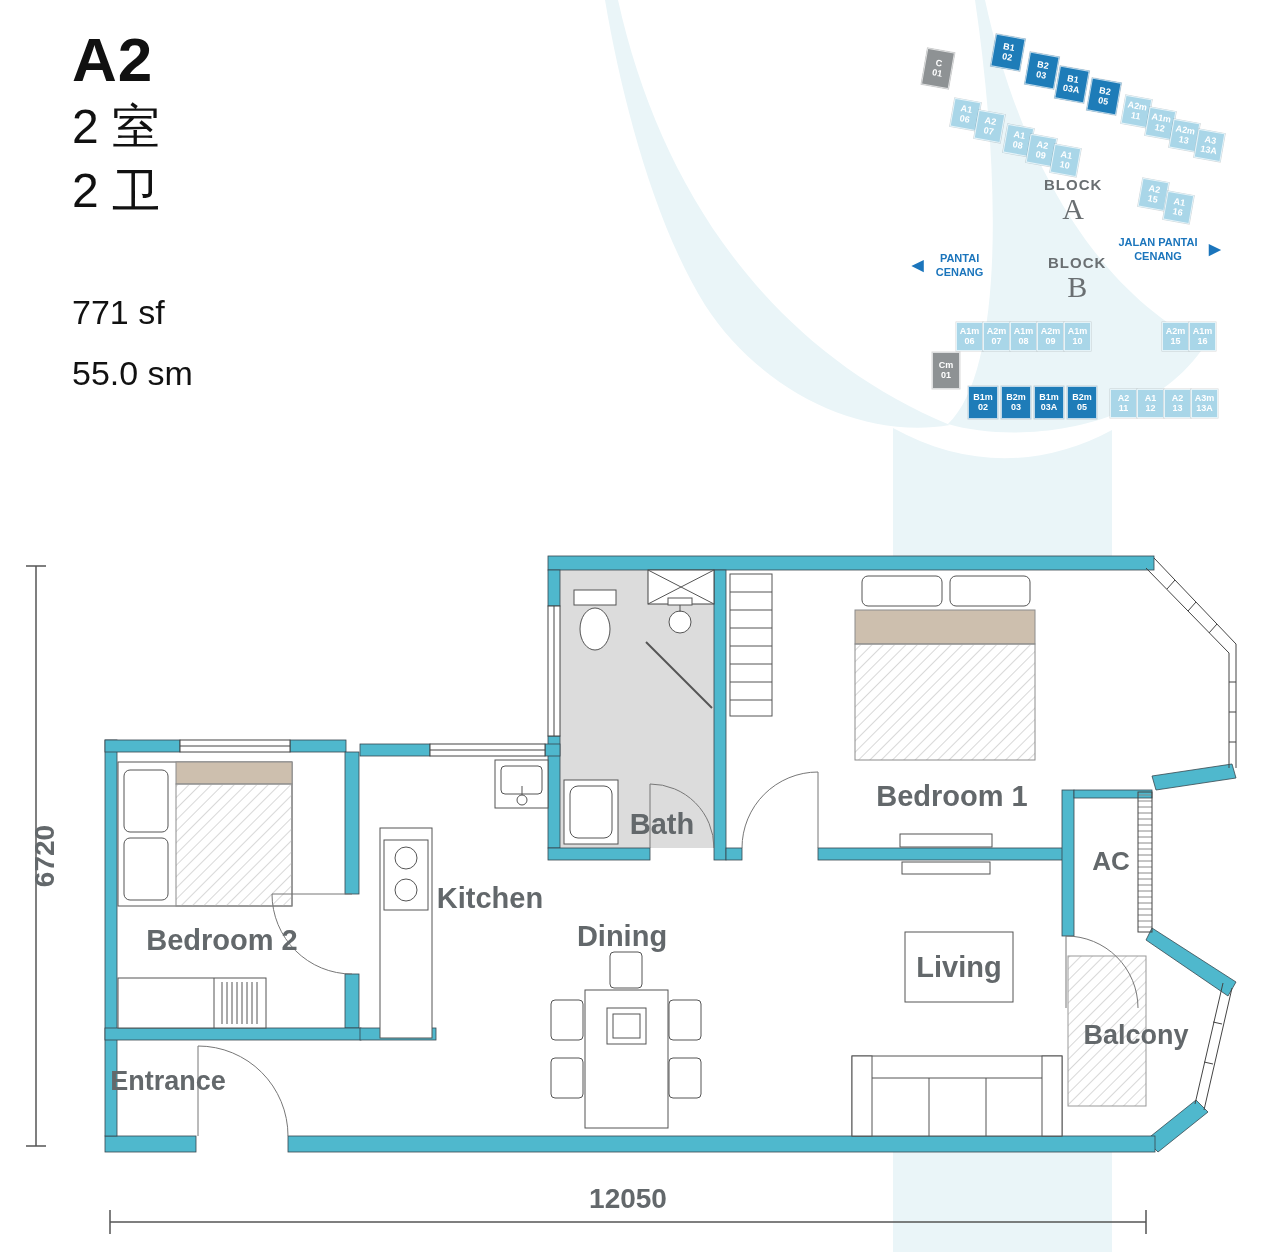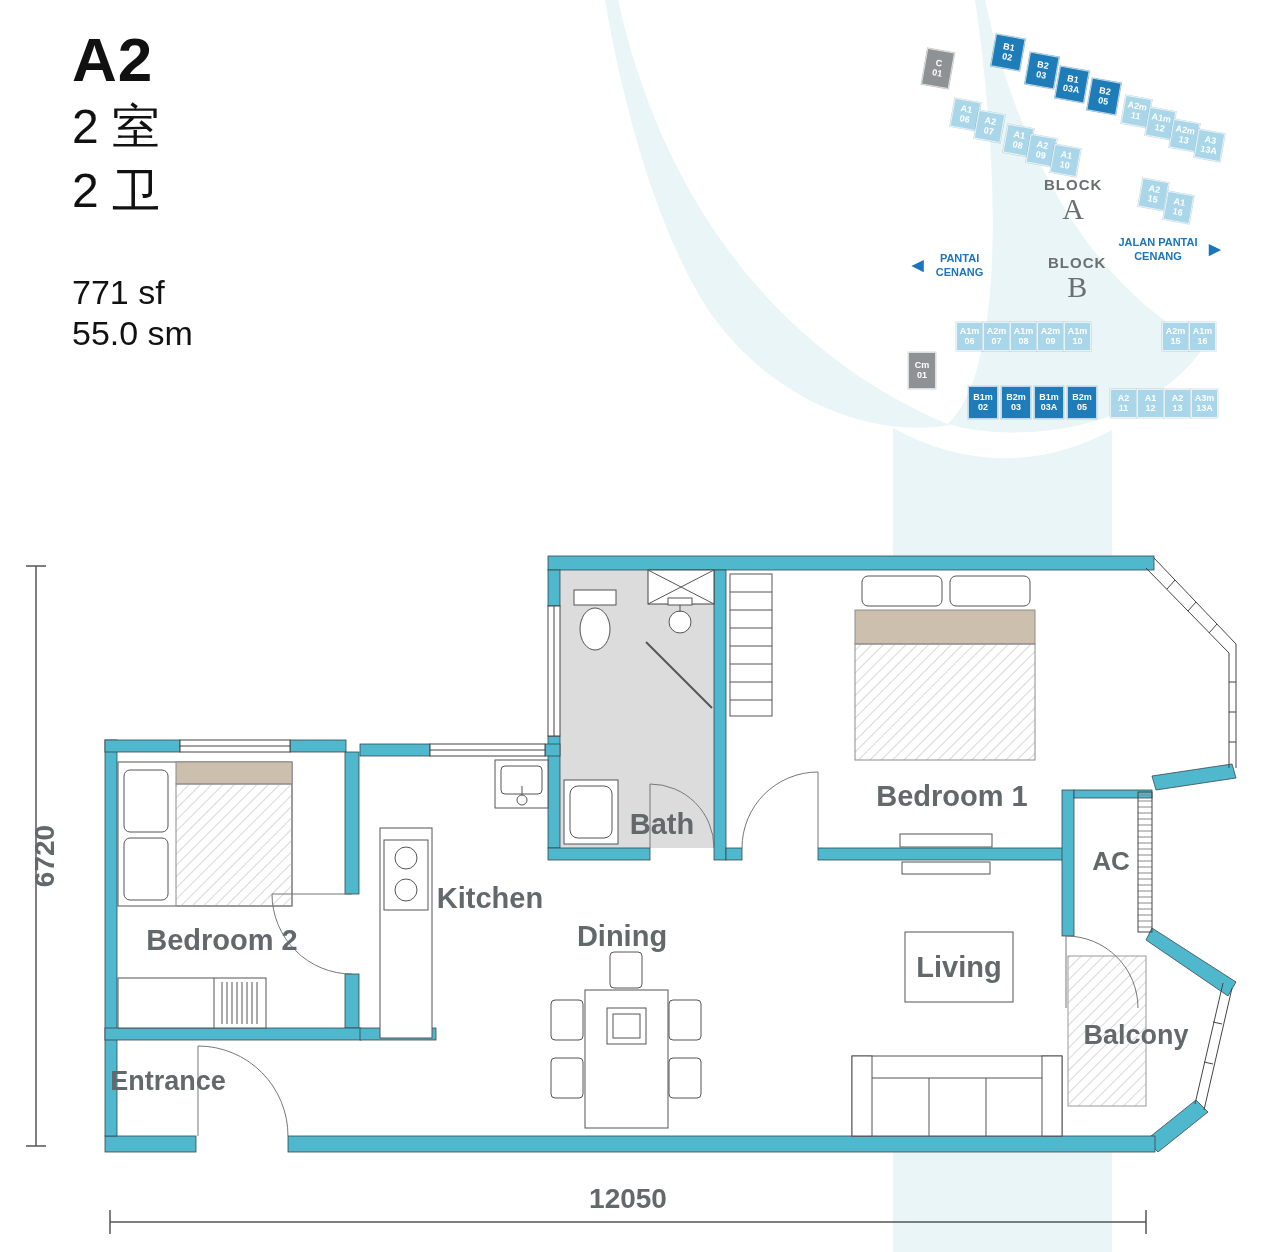--- a/index.html
+++ b/index.html
@@ -8,21 +8,21 @@
     position:relative; background:#ffffff; overflow:hidden;
     font-family:"Liberation Sans", sans-serif;
   }
   #plan-svg { position:absolute; left:0; top:0; z-index:1; }
 
   
   .unit-info { position:absolute; left:72px; top:24px; z-index:3; color:#111; }
   .unit-info .code { font-size:62px; font-weight:bold; letter-spacing:1px; }
   .unit-info .cn   { font-size:48px; margin-top:0; }
   .unit-info .gap  { height:48px; }
-  .unit-info .area { font-size:34px; margin-top:2px; }
+  .unit-info .area { font-size:34px; margin-top:22px; }
 
   
   #siteplan { position:absolute; inset:0; z-index:2; }
   .chip {
     position:absolute; display:flex; flex-direction:column;
     align-items:center; justify-content:center;
     color:#fff; font-weight:bold; font-size:9px; line-height:1.15;
     text-align:center; border:1px solid rgba(255,255,255,.7);
     box-shadow:0 0 0 0.5px rgba(0,0,0,.15);
   }
@@ -364,21 +364,21 @@
   </div>
   <div class="block-label" style="left:1048px;top:254px">
     <span class="bl-small">BLOCK</span>
     <span class="bl-big">B</span>
   </div>
   <div class="street" style="left:1112px;top:236px">
     <span class="txt" style="width:92px">JALAN PANTAI CENANG</span>
     <span class="arrow">▶</span>
   </div>
 
-  <div class="chip gray" style="left:908px;top:352px">
+  <div class="chip gray" style="left:932px;top:352px">
       <span>Cm</span>
       <span>01</span>
     </div>
   <div class="chip light" style="left:956px;top:322px">
       <span>A1m</span>
       <span>06</span>
     </div>
   <div class="chip light" style="left:983px;top:322px">
       <span>A2m</span>
       <span>07</span>

